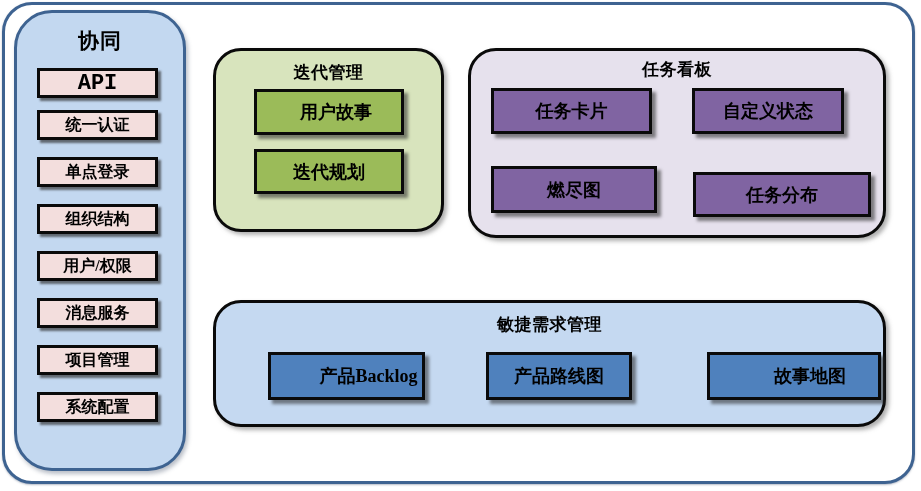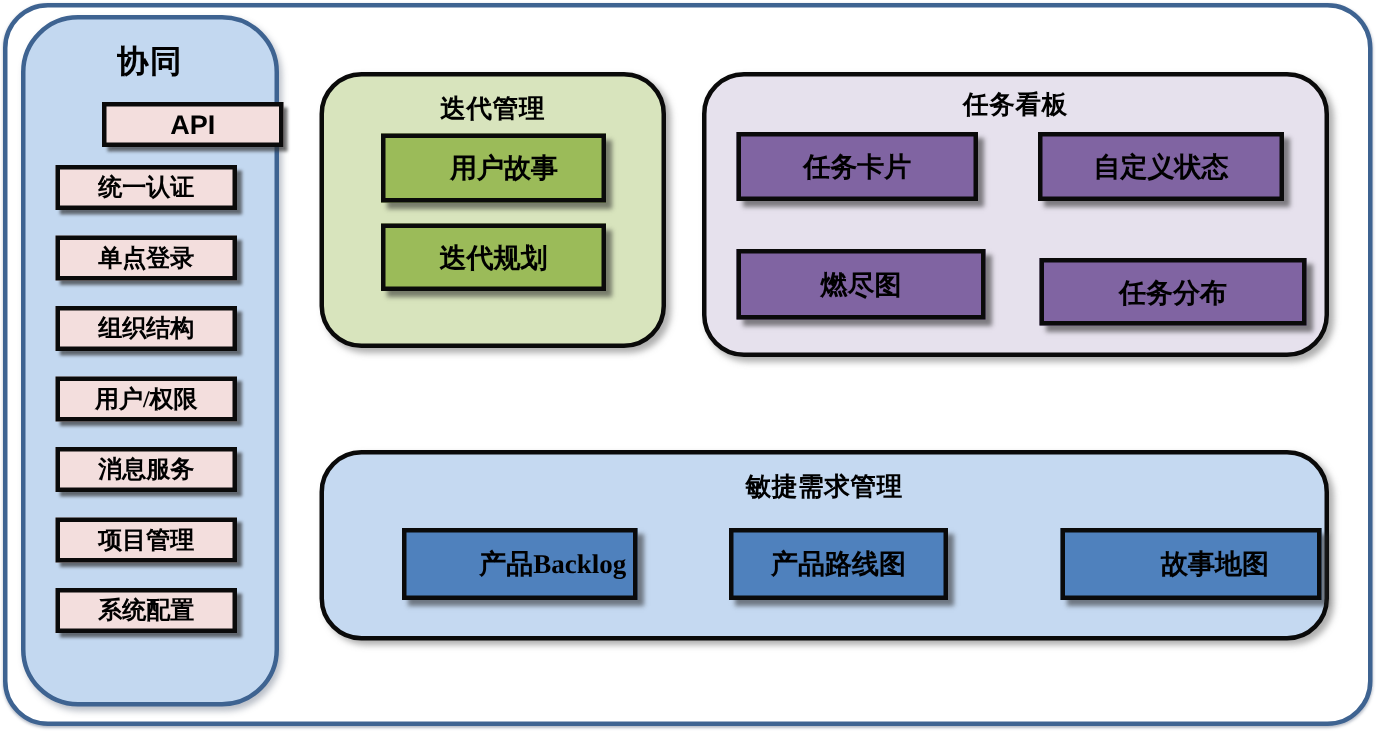--- a/index.html
+++ b/index.html
@@ -36,21 +36,21 @@
     font-size:21px;font-weight:bold;letter-spacing:1px;
   }
   .side-item{
     position:absolute;left:20px;width:121px;height:30px;box-sizing:border-box;
     background:var(--sidebar-item-bg);border:3px solid var(--box-border);
     box-shadow:3px 3px 2px rgba(45,45,45,.65);
     display:flex;align-items:center;justify-content:center;
     font-family:"Liberation Serif","DejaVu Serif",serif;font-weight:bold;font-size:16px;
     white-space:nowrap;
   }
-  .side-item.sans{font-family:Liberation Sans, sans-serif;font-size:18px;margin-left:31px;}
+  .side-item.sans{font-family:Liberation Mono, monospace;font-size:22px;}
   
   .group{
     position:absolute;border:3px solid var(--box-border);border-radius:28px;
     box-sizing:border-box;box-shadow:3px 3px 4px rgba(110,110,110,.55);
   }
   .group-title{
     position:absolute;left:0;right:0;text-align:center;
     font-size:17px;font-weight:bold;letter-spacing:.5px;
   }
   .feature{
@@ -91,21 +91,21 @@
 
   <div class="group g-iteration">
     <div class="group-title">迭代管理</div>
     <div class="feature" style="left:38px;top:38px;width:150px;height:46px;padding-left:14px;">用户故事</div>
     <div class="feature" style="left:38px;top:98px;width:150px;height:45px;">迭代规划</div>
   </div>
 
   <div class="group g-kanban">
     <div class="group-title">任务看板</div>
     <div class="feature" style="left:20px;top:37px;width:161px;height:46px;">任务卡片</div>
-    <div class="feature" style="left:221px;top:37px;width:164px;height:46px;">自定义状态</div>
+    <div class="feature" style="left:221px;top:37px;width:152px;height:46px;">自定义状态</div>
     <div class="feature" style="left:20px;top:115px;width:166px;height:47px;">燃尽图</div>
     <div class="feature" style="left:222px;top:121px;width:178px;height:45px;">任务分布</div>
   </div>
 
   <div class="group g-req">
     <div class="group-title">敏捷需求管理</div>
     <div class="feature" style="left:52px;top:49px;width:157px;height:48px;padding-left:44px;">产品Backlog</div>
     <div class="feature" style="left:270px;top:49px;width:146px;height:48px;">产品路线图</div>
     <div class="feature" style="left:491px;top:49px;width:174px;height:48px;padding-left:32px;">故事地图</div>
   </div>

